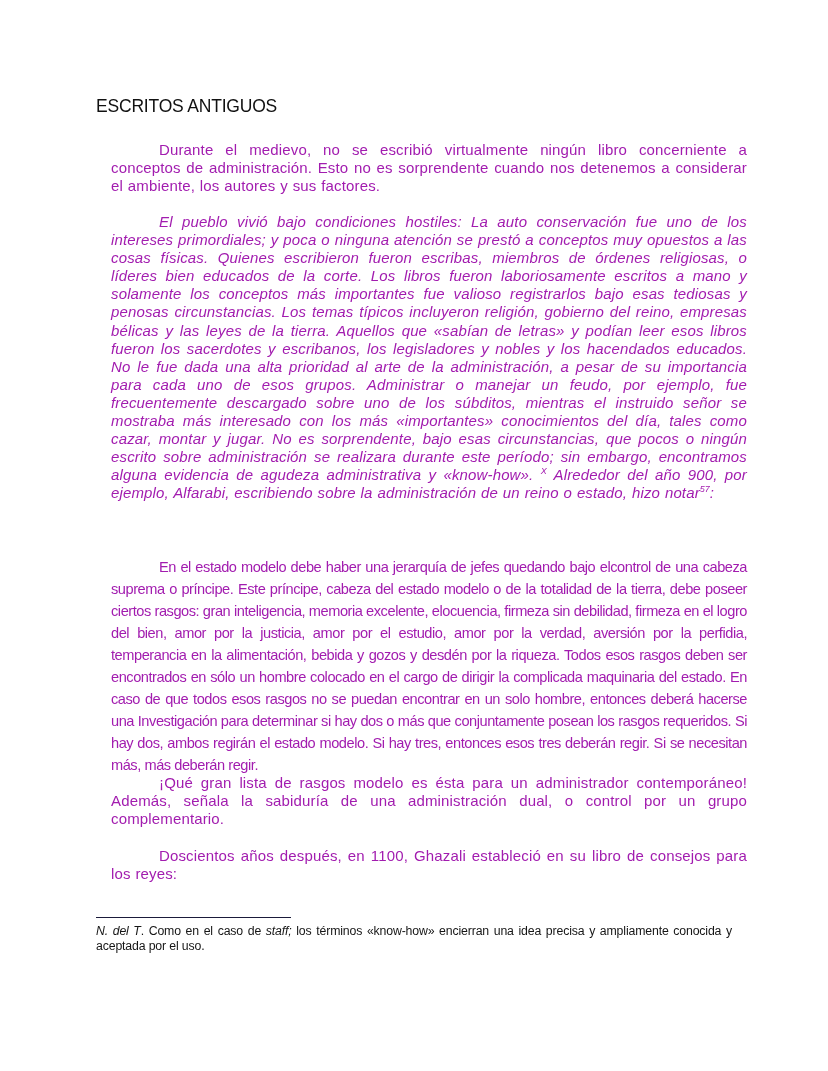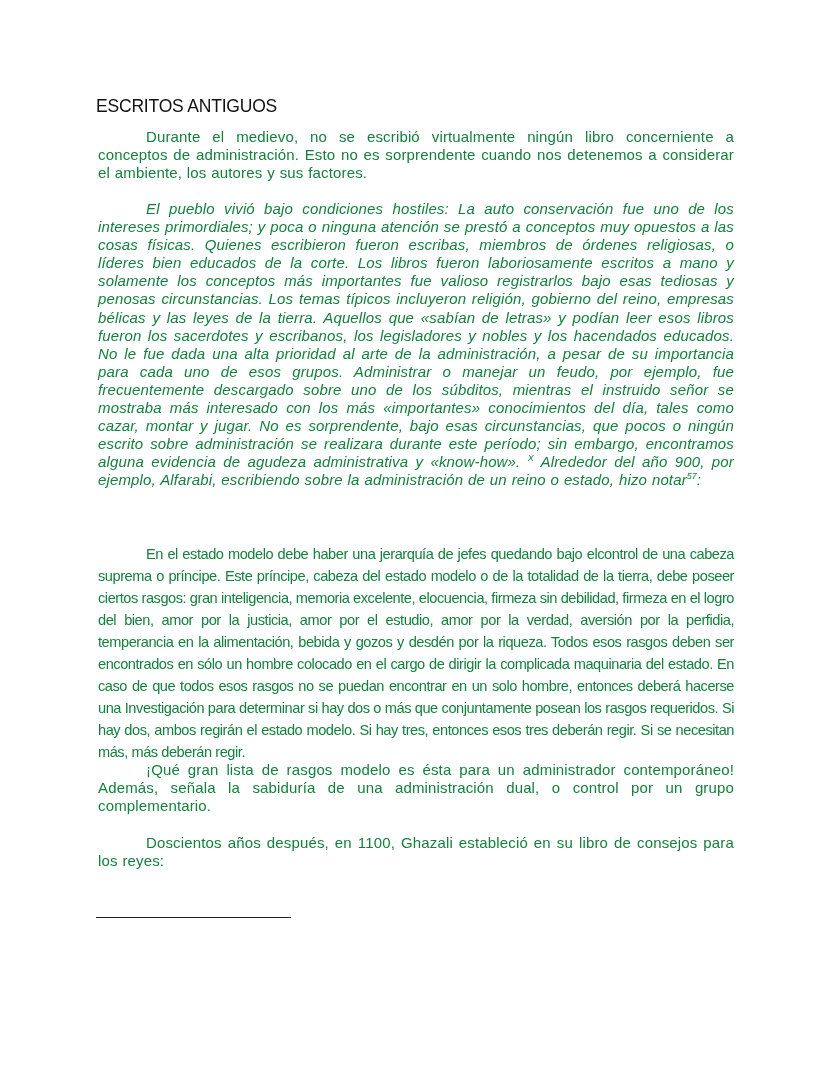--- a/index.html
+++ b/index.html
@@ -29,26 +29,26 @@
       font-size: 17.5px;
       font-weight: normal;
       letter-spacing: -0.2px;
       line-height: 20px;
       color: #111;
     }
     .para {
       position: absolute;
       left: 0;
       width: 636px;
-      margin: 2px;
+      margin: 15px;
       font-size: 15px;
       line-height: 18.1px;
       text-align: justify;
       text-indent: 48px;
-      color: #15803d;
+      color: #a21caf;
     }
     .para.body-text {
       letter-spacing: 0.15px;
       word-spacing: 0.5px;
     }
     .para.quote {
       font-size: 14.6px;
       letter-spacing: -0.45px;
       word-spacing: 0px;
       line-height: 22px;
@@ -106,15 +106,16 @@
 
   <p class="para quote" id="p3">En el estado modelo debe haber una jerarquía de jefes quedando bajo elcontrol de una cabeza suprema o príncipe. Este príncipe, cabeza del estado modelo o de la totalidad de la tierra, debe poseer ciertos rasgos: gran inteligencia, memoria excelente, elocuencia, firmeza sin debilidad, firmeza en el logro del bien, amor por la justicia, amor por el estudio, amor por la verdad, aversión por la perfidia, temperancia en la alimentación, bebida y gozos y desdén por la riqueza. Todos esos rasgos deben ser encontrados en sólo un hombre colocado en el cargo de dirigir la complicada maquinaria del estado. En caso de que todos esos rasgos no se puedan encontrar en un solo hombre, entonces deberá hacerse una Investigación para determinar si hay dos o más que conjuntamente posean los rasgos requeridos. Si hay dos, ambos regirán el estado modelo. Si hay tres, entonces esos tres deberán regir. Si se necesitan más, más deberán regir.</p>
 
   <p class="para body-text" id="p4">¡Qué gran lista de rasgos modelo es ésta para un administrador contemporáneo! Además, señala la sabiduría de una administración dual, o control por un grupo complementario.</p>
 
   <p class="para body-text" id="p5">Doscientos años después, en 1100, Ghazali estableció en su libro de consejos para los reyes:</p>
 
   <div class="fn-rule"></div>
 
   <div class="footnotes">
+    <p class="footnote"><span class="it">N. del T</span><span>. Como en el caso de </span><span class="it">staff;</span><span> los términos «know-how» encierran una idea precisa y ampliamente conocida y aceptada por el uso.</span></p>
   </div>
 
 </div>
 
 </body></html>

